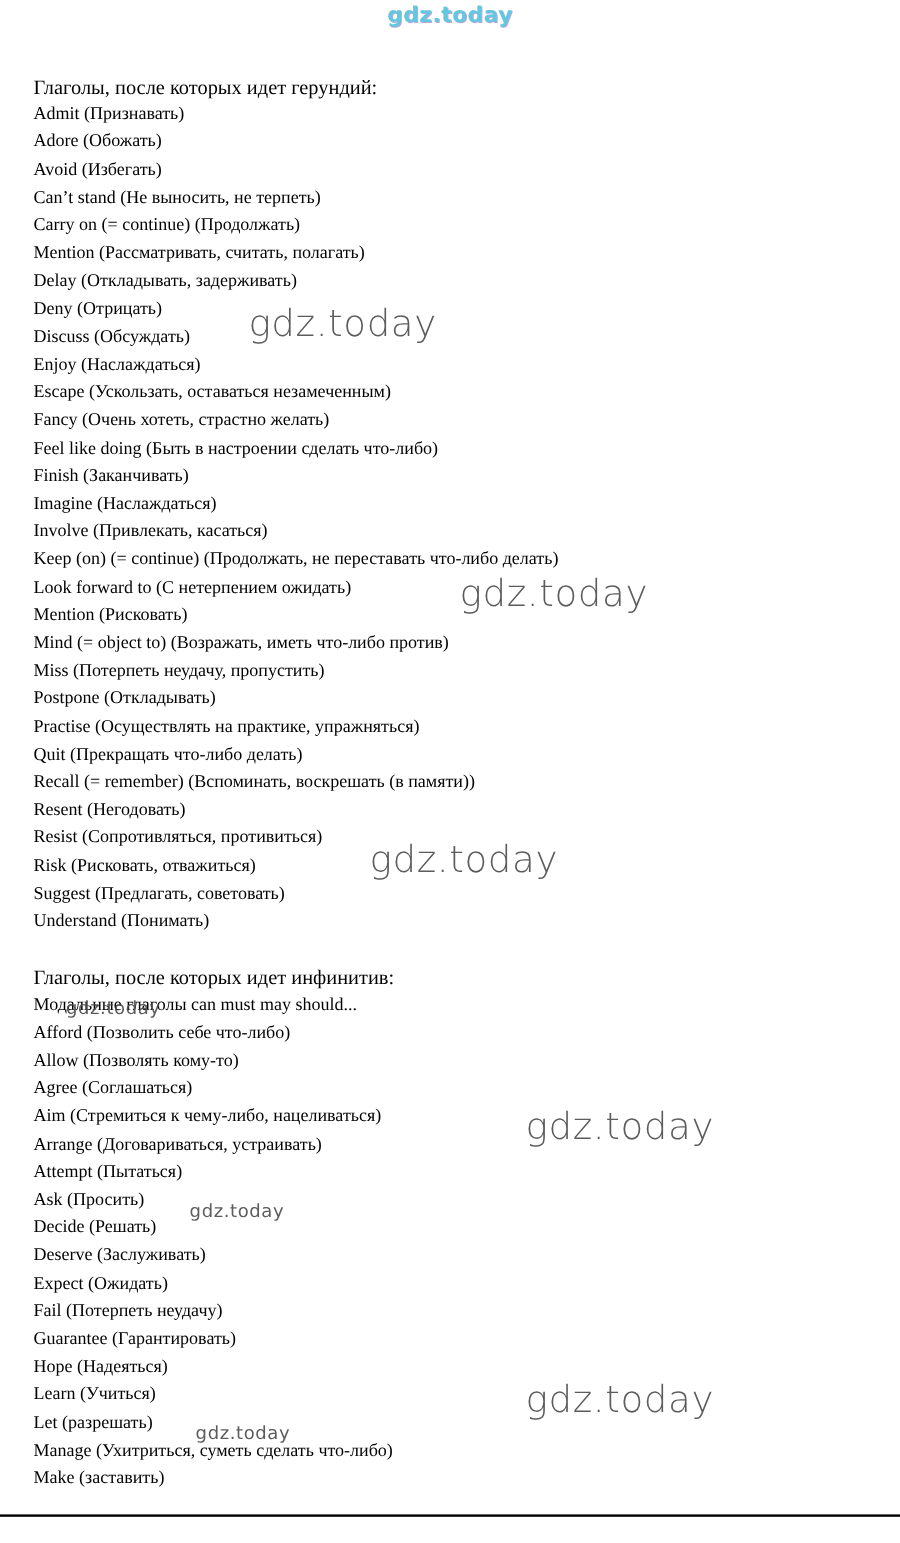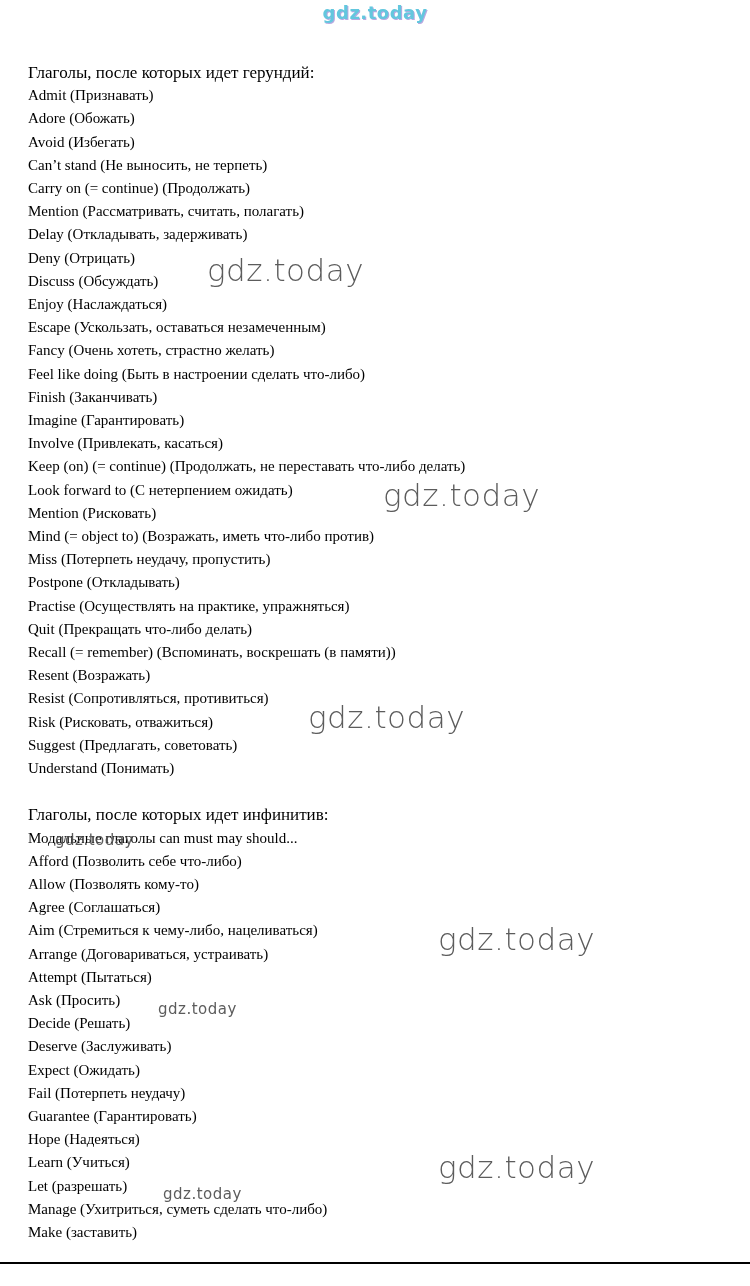--- a/index.html
+++ b/index.html
@@ -80,32 +80,32 @@
         <div class="list-item">Carry on (= continue) (Продолжать)</div>
         <div class="list-item">Mention (Рассматривать, считать, полагать)</div>
         <div class="list-item">Delay (Откладывать, задерживать)</div>
         <div class="list-item">Deny (Отрицать)</div>
         <div class="list-item">Discuss (Обсуждать)</div>
         <div class="list-item">Enjoy (Наслаждаться)</div>
         <div class="list-item">Escape (Ускользать, оставаться незамеченным)</div>
         <div class="list-item">Fancy (Очень хотеть, страстно желать)</div>
         <div class="list-item">Feel like doing (Быть в настроении сделать что-либо)</div>
         <div class="list-item">Finish (Заканчивать)</div>
-        <div class="list-item">Imagine (Гарантировать)</div>
+        <div class="list-item">Imagine (Наслаждаться)</div>
         <div class="list-item">Involve (Привлекать, касаться)</div>
         <div class="list-item">Keep (on) (= continue) (Продолжать, не переставать что-либо делать)</div>
         <div class="list-item">Look forward to (С нетерпением ожидать)</div>
         <div class="list-item">Mention (Рисковать)</div>
         <div class="list-item">Mind (= object to) (Возражать, иметь что-либо против)</div>
         <div class="list-item">Miss (Потерпеть неудачу, пропустить)</div>
         <div class="list-item">Postpone (Откладывать)</div>
         <div class="list-item">Practise (Осуществлять на практике, упражняться)</div>
         <div class="list-item">Quit (Прекращать что-либо делать)</div>
         <div class="list-item">Recall (= remember) (Вспоминать, воскрешать (в памяти))</div>
-        <div class="list-item">Resent (Возражать)</div>
+        <div class="list-item">Resent (Негодовать)</div>
         <div class="list-item">Resist (Сопротивляться, противиться)</div>
         <div class="list-item">Risk (Рисковать, отважиться)</div>
         <div class="list-item">Suggest (Предлагать, советовать)</div>
         <div class="list-item">Understand (Понимать)</div>
       </div>
   </section>
 
   <section class="section-infinitive">
     <h2 class="heading">Глаголы, после которых идет инфинитив:</h2>
     <div class="list">

